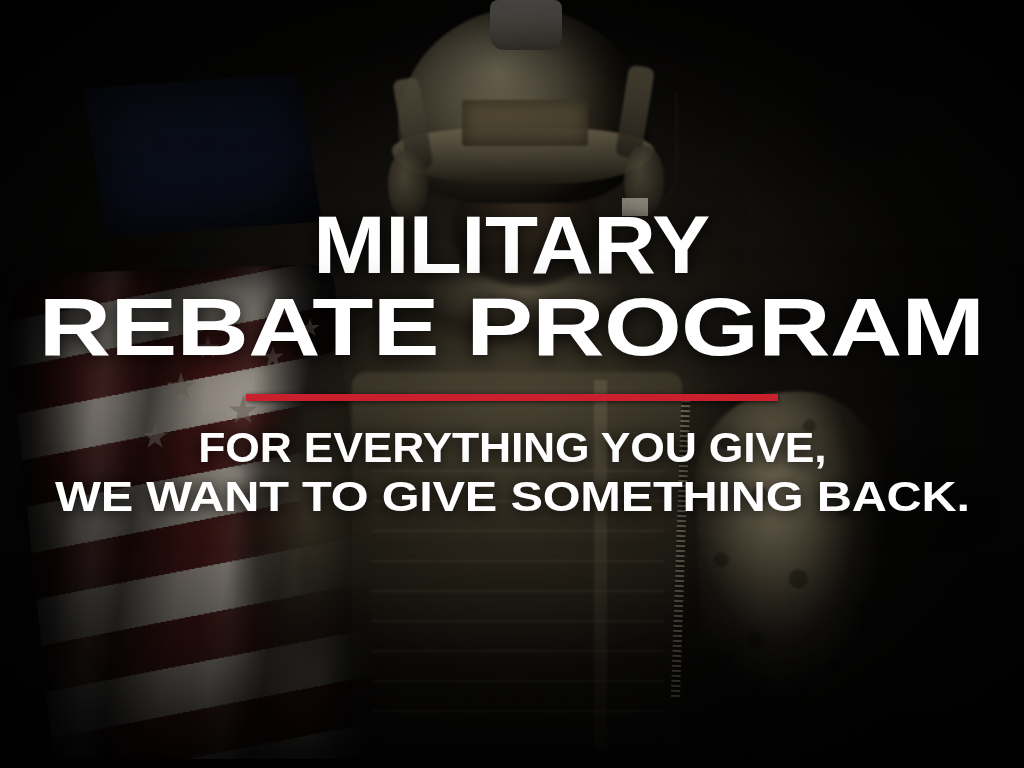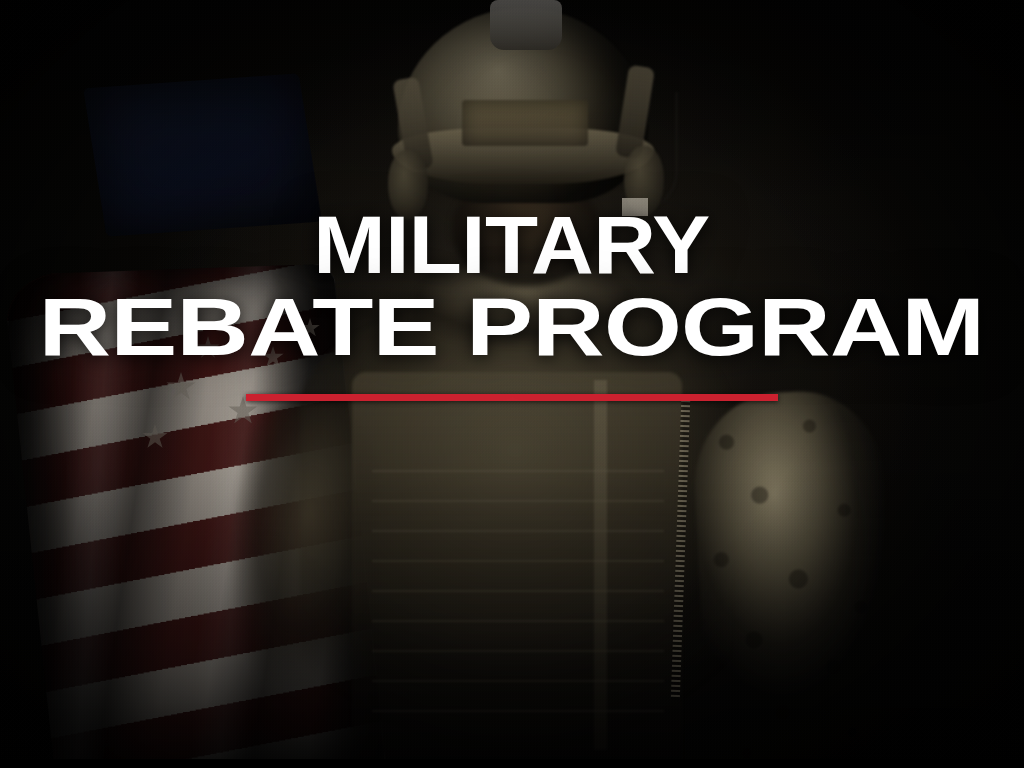--- a/index.html
+++ b/index.html
@@ -414,16 +414,20 @@
 
   <div class="textlayer">
 
     <h1 class="headline">
       <span class="l1">MILITARY</span>
       <span class="l2">REBATE PROGRAM</span>
     </h1>
 
     <div class="rule" style="background: rgb(204, 34, 48);"></div>
 
+    <h2 class="subhead">
+      <span class="s1">FOR EVERYTHING YOU GIVE,</span>
+      <span class="s2">WE WANT TO GIVE SOMETHING BACK.</span>
+    </h2>
 
   </div>
 
 </div>
 
 </body></html>

